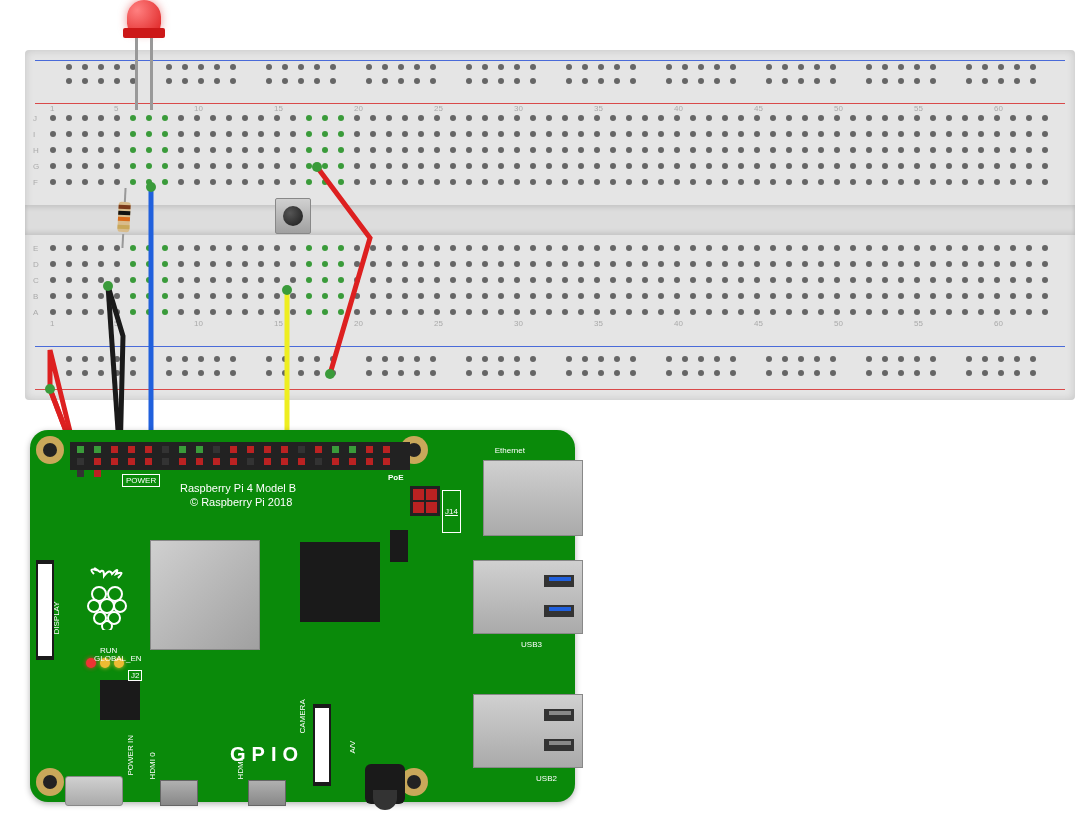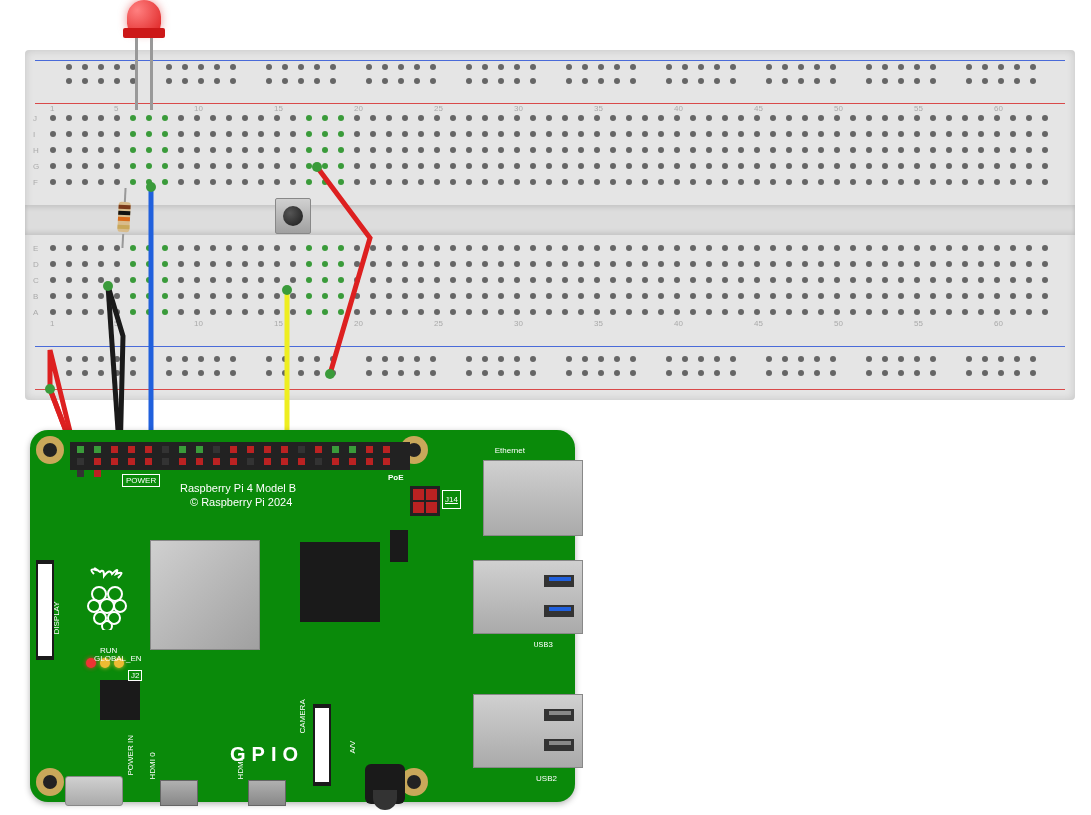--- a/index.html
+++ b/index.html
@@ -1069,46 +1069,46 @@
         <div class="gpio-pin"></div>
         <div class="gpio-pin"></div>
         <div class="gpio-pin"></div>
         <div class="gpio-pin"></div>
         <div class="gpio-pin gnd"></div>
         <div class="gpio-pin"></div>
       </div>
     <div class="rpi-label" style="top:44px; left:92px; border:1px solid #fff; padding:1px 3px;">POWER</div>
 
     <div class="rpi-text" style="top:52px; left:150px;">Raspberry Pi 4 Model B</div>
-    <div class="rpi-text" style="top:66px; left:160px;">© Raspberry Pi 2024</div>
+    <div class="rpi-text" style="top:66px; left:160px;">© Raspberry Pi 2018</div>
 
     <div class="poe-header">
       <div class="poe-pin"></div>
         <div class="poe-pin"></div>
         <div class="poe-pin"></div>
         <div class="poe-pin"></div>
     </div>
     <div class="rpi-label" style="top:43px; left:358px;font-weight:bold;">PoE</div>
-    <div class="rpi-label" style="top:60px; left:412px; border:1px solid #fff; padding:4px 2px;text-decoration:underline;">J14</div>
+    <div class="rpi-label" style="top:60px; left:412px; border:1px solid #fff; padding:16px 2px;text-decoration:underline;">J14</div>
 
     <div class="cpu"></div>
     <div class="chip chip1"></div>
     <div class="chip chip2"></div>
     <div class="chip chip3"></div>
 
     <div class="ethernet"></div>
     <div class="rpi-label" style="top:16px; right:50px;">Ethernet</div>
 
     <div class="usb-port usb3">
       <div class="usb-slot" style="top:14px;"></div>
       <div class="usb-tab" style="top:16px; background:#2060dd;"></div>
       <div class="usb-slot" style="top:44px;"></div>
       <div class="usb-tab" style="top:46px; background:#2060dd;"></div>
     </div>
-    <div class="rpi-label" style="top:210px; right:22px;font-family:Liberation Mono, monospace;">USB3</div>
+    <div class="rpi-label" style="top:210px; right:33px;">USB3</div>
 
     <div class="usb-port usb2">
       <div class="usb-slot" style="top:14px;"></div>
       <div class="usb-tab" style="top:16px; background:#888;"></div>
       <div class="usb-slot" style="top:44px;"></div>
       <div class="usb-tab" style="top:46px; background:#888;"></div>
     </div>
     <div class="rpi-label" style="top:344px; right:18px;margin-left:28px;">USB2</div>
 
     <div class="display-conn"></div>

